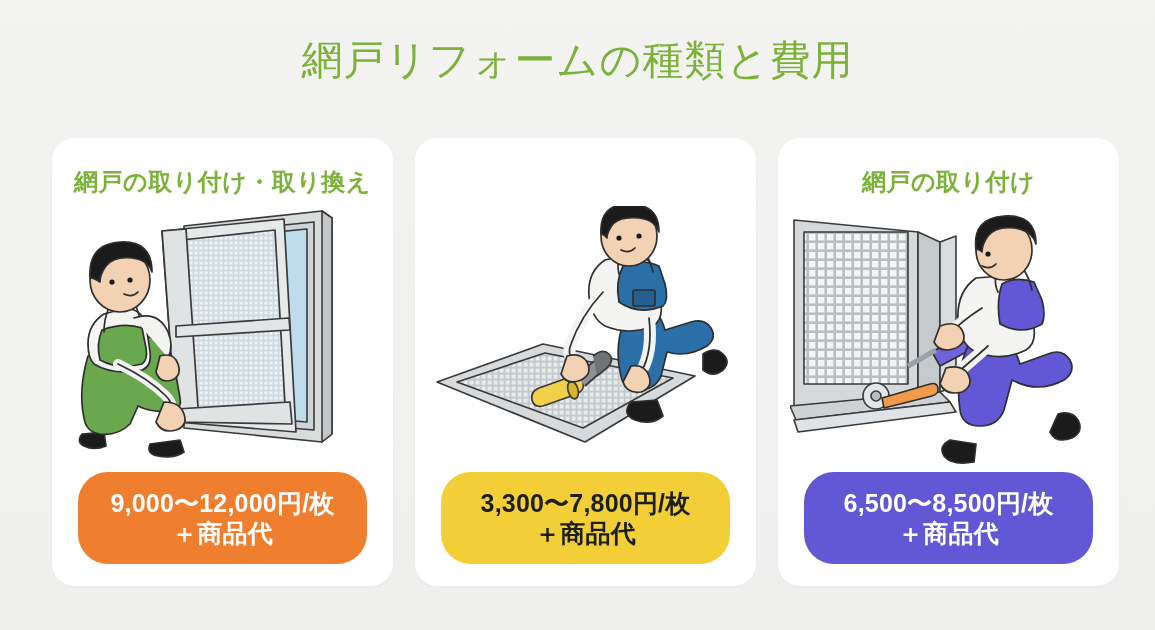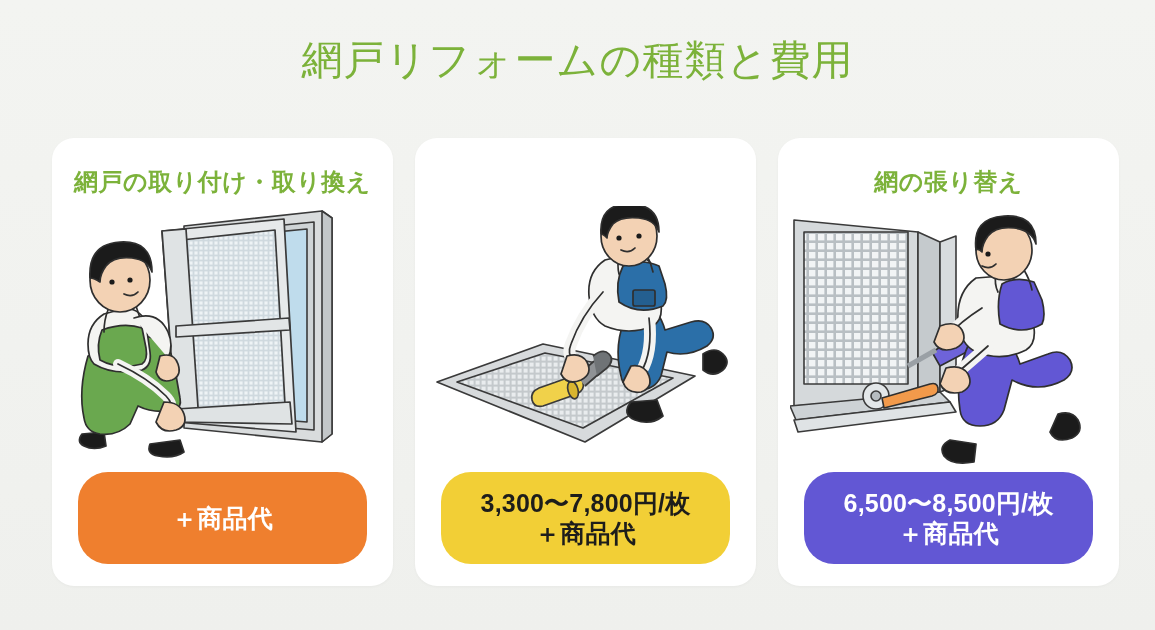--- a/index.html
+++ b/index.html
@@ -156,20 +156,21 @@
             <ellipse cx="56" cy="74" rx="30" ry="32" fill="#f3d2b4"></ellipse>
             <path d="M26,72 q-2,-34 30,-36 q32,-2 32,30 q-4,-12 -20,-14 q-18,-2 -26,8 q-6,8 -6,16 q-6,-4 -10,-4 z" fill="#1b1b1b"></path>
             <circle cx="66" cy="74" r="2.6" fill="#1b1b1b" stroke="none"></circle>
             <circle cx="48" cy="76" r="2.6" fill="#1b1b1b" stroke="none"></circle>
             <path d="M60,88 q8,4 14,-2" fill="none"></path>
           </g>
         </svg>
       </div>
 
       <div class="badge badge-orange">
+        <span class="line1">9,000〜12,000円/枚</span>
         <span class="line2">＋商品代</span>
       </div>
     </div>
 
     <div class="card">
 
       <div class="illus">
         <svg viewBox="0 0 317 258" xmlns="http://www.w3.org/2000/svg">
           <defs>
             <pattern id="mesh2" width="6" height="6" patternUnits="userSpaceOnUse">
@@ -222,21 +223,21 @@
         </svg>
       </div>
 
       <div class="badge badge-yellow">
         <span class="line1">3,300〜7,800円/枚</span>
         <span class="line2">＋商品代</span>
       </div>
     </div>
 
     <div class="card">
-      <div class="card-title">網の張り替え</div>
+      <div class="card-title">網戸の取り付け</div>
 
       <div class="illus">
         <svg viewBox="0 0 317 258" xmlns="http://www.w3.org/2000/svg">
           <defs>
             <pattern id="mesh3" width="9" height="9" patternUnits="userSpaceOnUse">
               <rect width="9" height="9" fill="#b9bfc3"></rect>
               <rect width="6.4" height="6.4" x="1" y="1" fill="#f2f4f5"></rect>
             </pattern>
           </defs>
 

